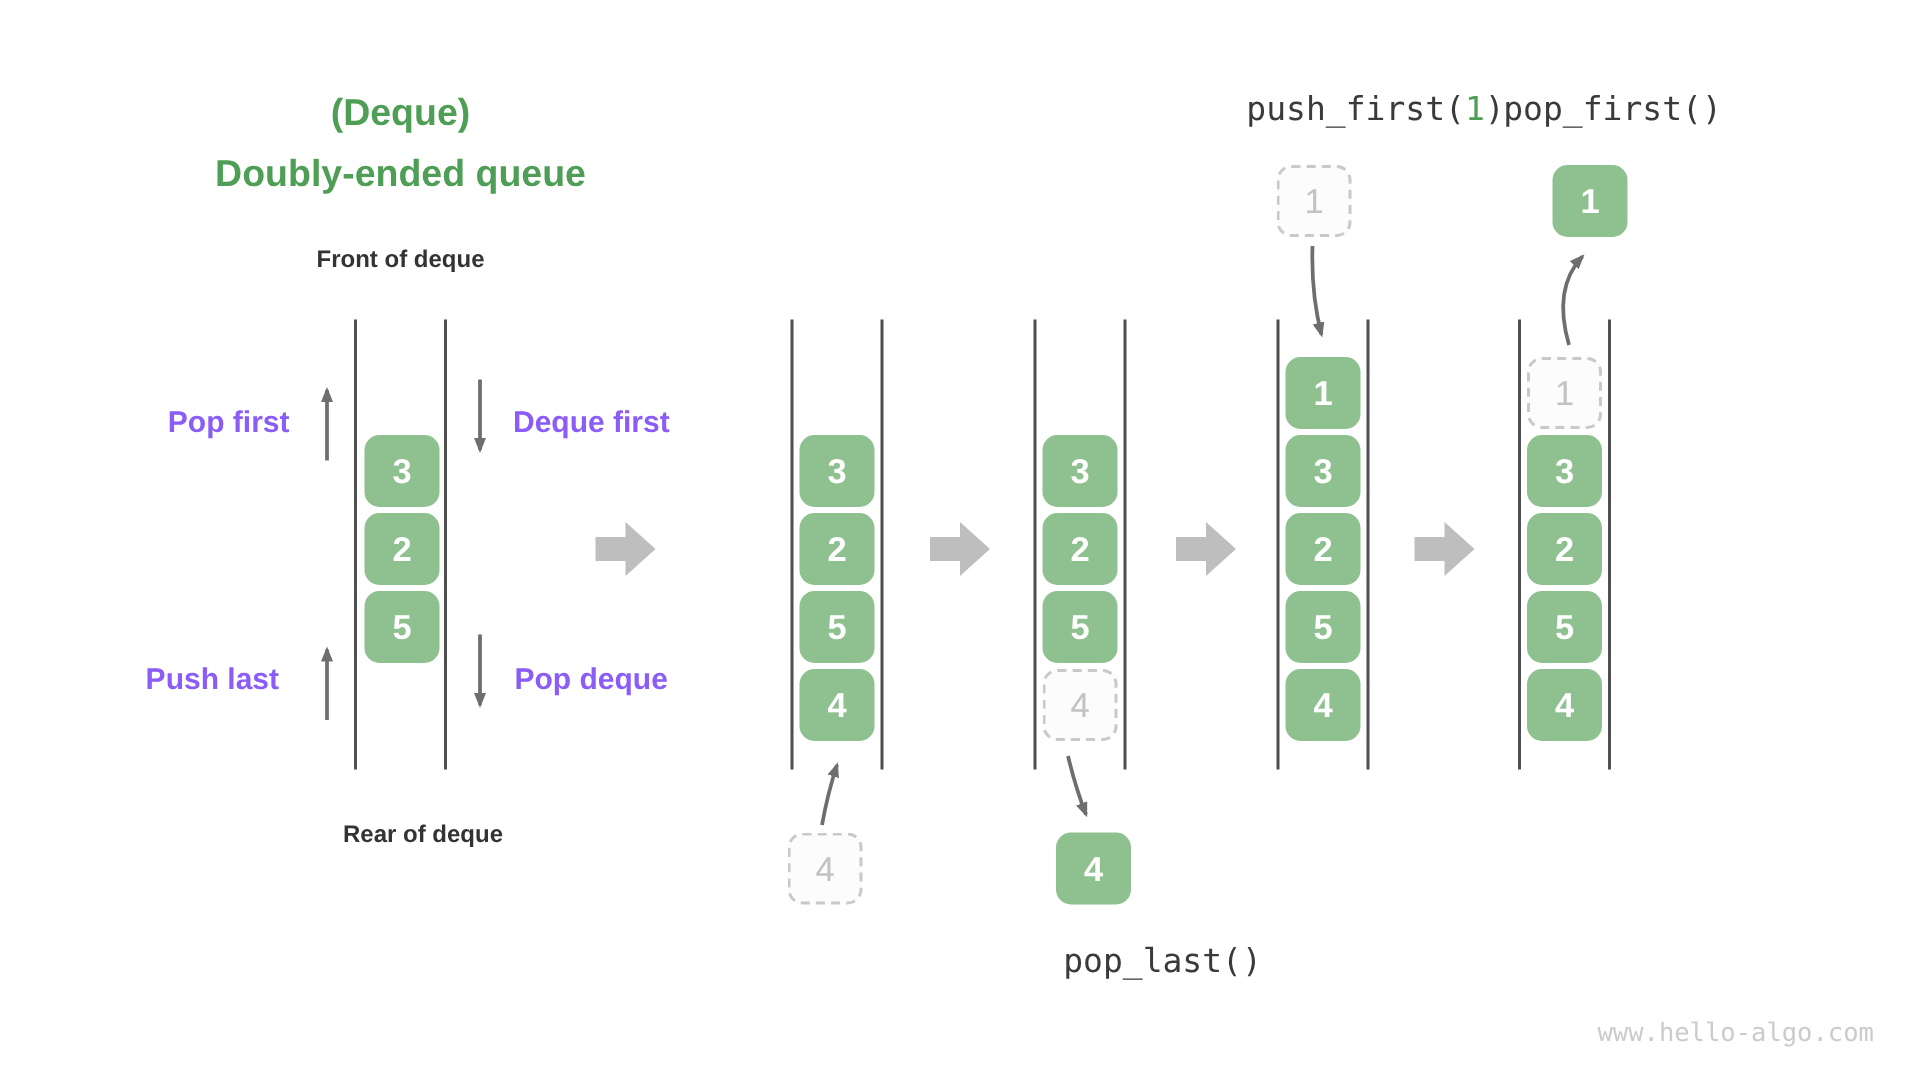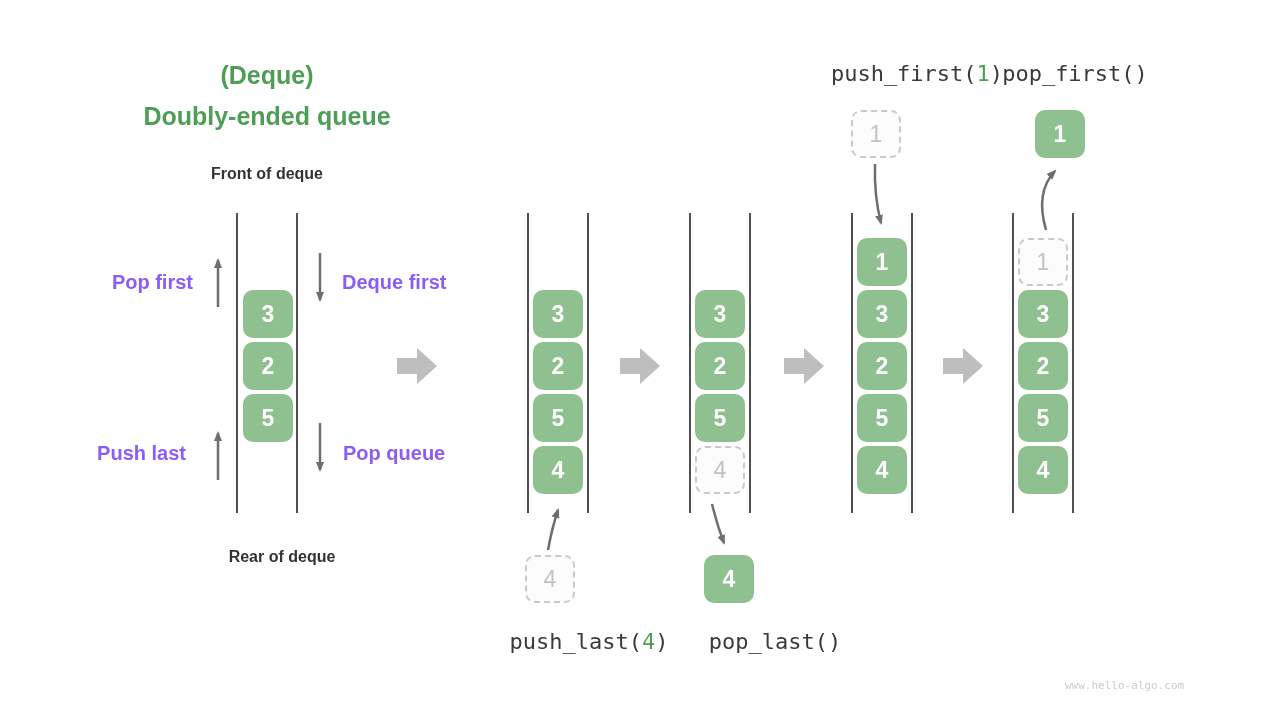--- a/index.html
+++ b/index.html
@@ -31,62 +31,59 @@
     border:2px dashed #c9c9c9;box-sizing:border-box;
     color:#c2c2c2;font-size:23px;font-weight:normal;
     display:flex;align-items:center;justify-content:center;
   }
   .code-label{
     font-family:"DejaVu Sans Mono",monospace;font-size:22px;color:#3a3a3a;
     white-space:nowrap;transform:translateX(-50%);
   }
   .code-label .arg{color:#4e9e55;}
   .watermark{
-    font-family:"DejaVu Sans Mono",monospace;font-size:11px;color:#cbcbcb;
+    font-family:"DejaVu Sans Mono",monospace;font-size:17px;color:#cbcbcb;
     white-space:nowrap;
   }
   svg.overlay{position:absolute;left:0;top:0;pointer-events:none;}
 </style>
 </head>
 <body>
 
 <div id="canvas">
 
   <div class="abs title" style="left:267px;top:55px;">
     <div>(Deque)</div>
     <div>Doubly-ended queue</div>
   </div>
 
   <div class="abs big-label" style="left:267px;top:165px;">Front of deque</div>
   <div class="abs big-label" style="left:282px;top:548px;">Rear of deque</div>
 
   <div class="abs side-label right-edge" style="left:193px;top:271px;">Pop first</div>
   <div class="abs side-label" style="left:342px;top:271px;">Deque first</div>
   <div class="abs side-label right-edge" style="left:174px;top:442px;margin-left:12px;">Push last</div>
-  <div class="abs side-label" style="left:343px;top:442px;">Pop queue</div>
+  <div class="abs side-label" style="left:343px;top:442px;">Pop deque</div>
 
   <div>
     <div class="abs qline" style="left:236px;"></div>
     <div class="abs qline" style="left:296px;"></div>
     <div class="abs cell" style="left:243px;top:290px;">3</div>
     <div class="abs cell" style="left:243px;top:342px;">2</div>
     <div class="abs cell" style="left:243px;top:394px;">5</div>
   </div>
 
   <div>
     <div class="abs qline" style="left:527px;"></div>
     <div class="abs qline" style="left:587px;"></div>
     <div class="abs cell" style="left:533px;top:290px;">3</div>
     <div class="abs cell" style="left:533px;top:342px;">2</div>
     <div class="abs cell" style="left:533px;top:394px;">5</div>
     <div class="abs cell" style="left:533px;top:446px;">4</div>
     <div class="abs ghost" style="left:525px;top:555px;">4</div>
-  </div>
-  <div class="abs code-label" style="left:589px;top:629px;">
-    <span>push_last(</span><span class="arg">4</span><span>)</span>
   </div>
 
   <div>
     <div class="abs qline" style="left:689px;"></div>
     <div class="abs qline" style="left:749px;"></div>
     <div class="abs cell" style="left:695px;top:290px;">3</div>
     <div class="abs cell" style="left:695px;top:342px;">2</div>
     <div class="abs cell" style="left:695px;top:394px;">5</div>
     <div class="abs ghost" style="left:695px;top:446px;">4</div>
     <div class="abs cell" style="left:704px;top:555px;">4</div>

